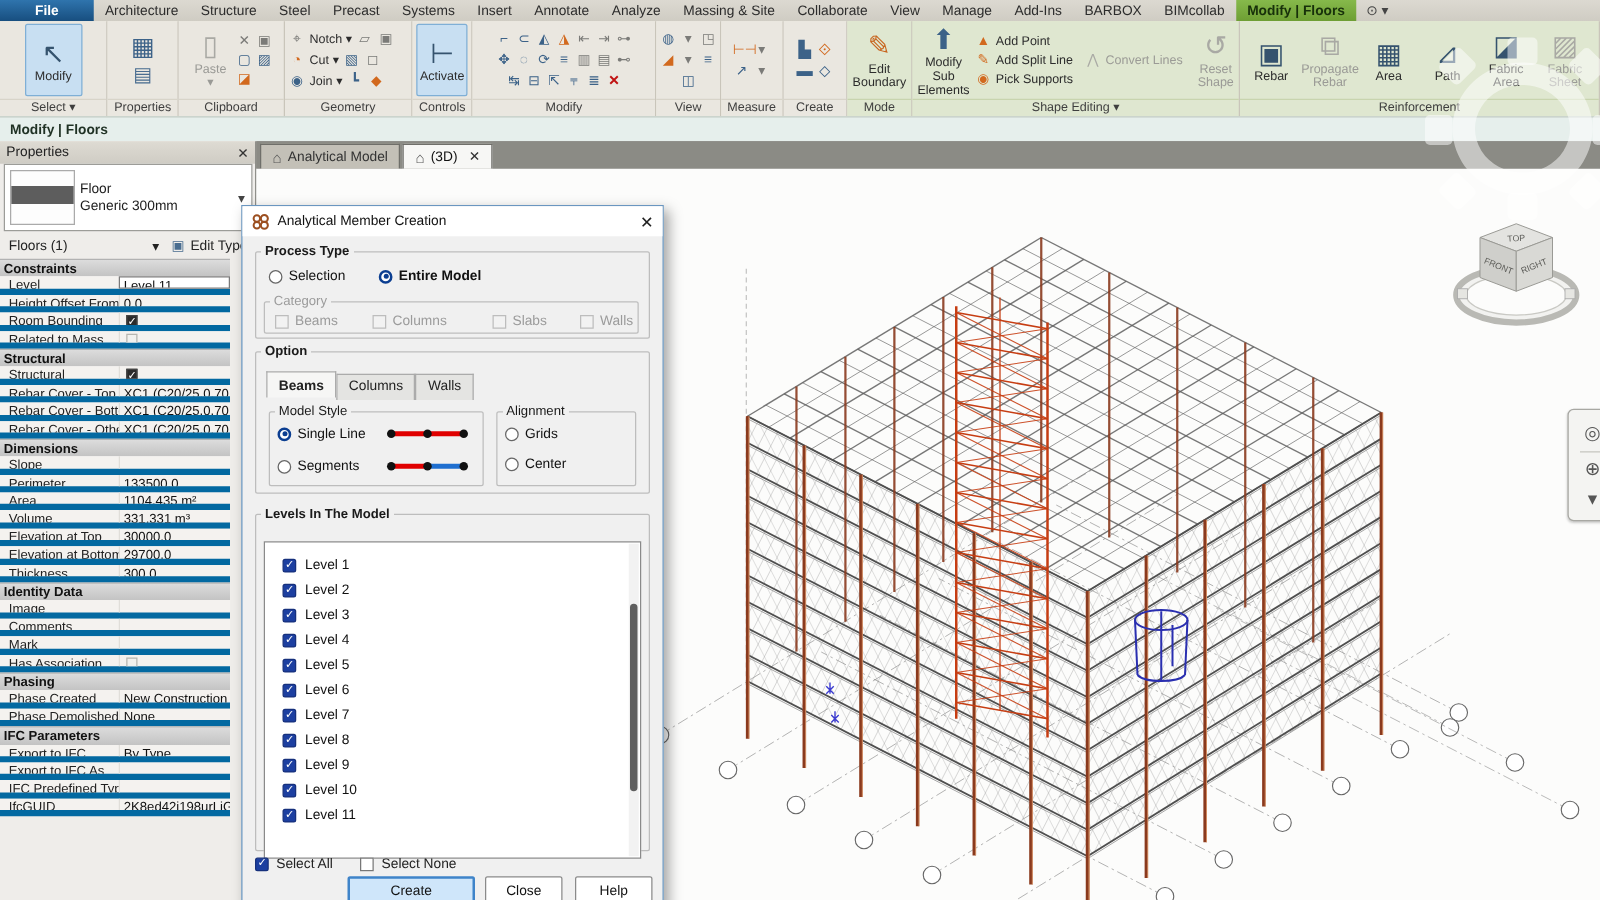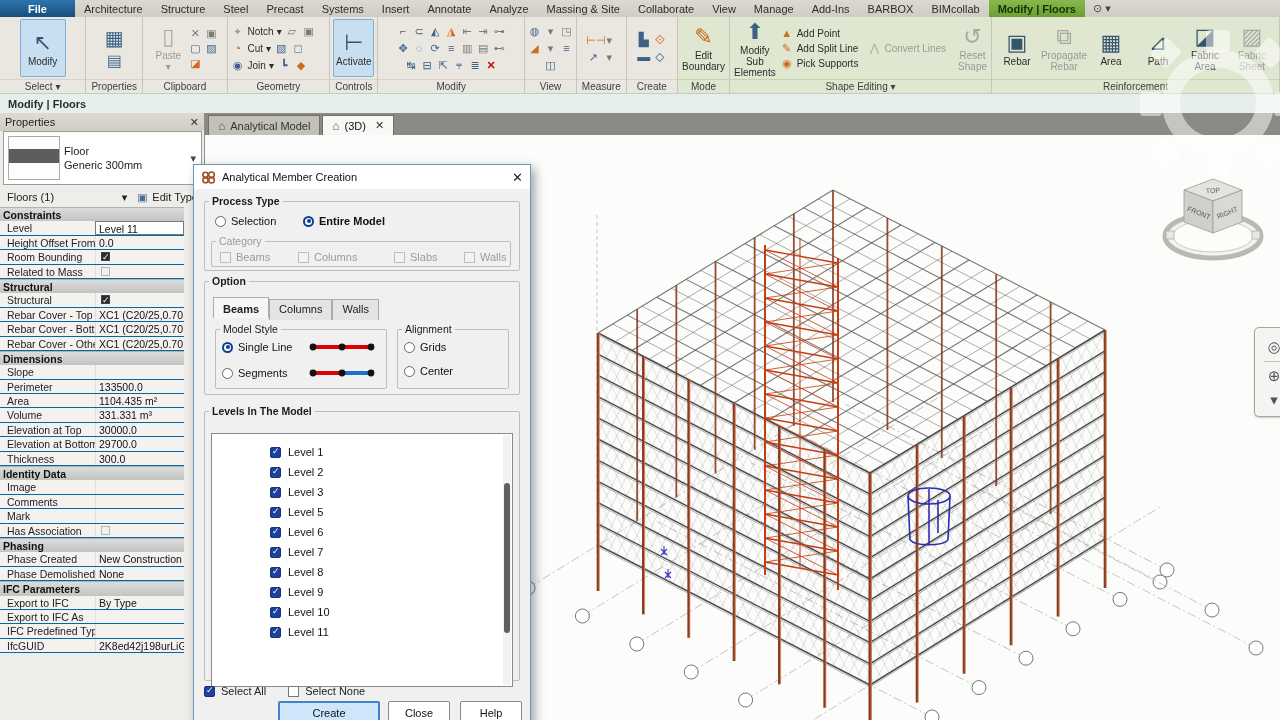--- a/index.html
+++ b/index.html
@@ -49,21 +49,21 @@
   .typesel .swatch { width:52px; height:44px; margin:4px; border:1px solid #aaa;
     background:linear-gradient(#fdfdfd 0 28%, #5d5d5d 28% 62%, #fdfdfd 62% 100%); }
   .typesel .tname { font-size:11px; color:#1c1c1c; line-height:14px; }
   .typesel .dd { margin-left:auto; margin-right:5px; color:#444; }
   .floorsrow { position:absolute; left:3px; top:74px; width:199px; height:20px; display:flex; align-items:center; font-size:11px; color:#222; padding:0 4px; }
   .floorsrow .dd { margin-left:auto; }
   .floorsrow .etype { display:flex; gap:3px; align-items:center; margin-left:8px; white-space:nowrap; }
   #prop-rows { position:absolute; left:0; top:94px; width:184px; }
   .psec { height:14.4px; line-height:14px; background:linear-gradient(#dcdcdc,#c3c3c3); border-top:1px solid #b2b2b2;
     font-weight:bold; font-size:10.5px; color:#111; padding-left:3px; }
-  .prow { height:14.4px; line-height:14px; display:flex; border-bottom:1px solid #0369a1; background:#f4f2ef; }
+  .prow { height:14.4px; line-height:14px; display:flex; border-bottom:5px solid #0369a1; background:#f4f2ef; }
   .prow .lab { width:95px; padding-left:7px; font-size:10.5px; color:#222; white-space:nowrap; overflow:hidden; }
   .prow .val { flex:1; font-size:10.5px; color:#111; padding-left:3px; border-left:1px solid #e0ded9; white-space:nowrap; overflow:hidden; }
   .prow .val.boxed { border:1px solid #7a7a7a; background:#fff; }
   .pchk { display:inline-block; width:9px; height:9px; border:1px solid #444; background:#fff; margin:2px 0 0 2px; position:relative; }
   .pchk.on { background:#2b2b2b; }
   .pchk.on::after { content:"✓"; position:absolute; left:0px; top:-3px; color:#fff; font-size:9px; }
   .pchk.dis { border-color:#b5b5b0; background:#f1f1ee; }
 
   
   #canvas { position:absolute; left:205px; top:113px; width:1075px; height:607px; background:#8b8b85; }
@@ -101,21 +101,21 @@
   .radio.on::after { content:""; position:absolute; left:1.5px; top:1.5px; width:4px; height:4px; border-radius:50%; background:#0b3e91; }
   .ritem { position:absolute; display:flex; gap:5px; align-items:center; font-size:11px; color:#111; white-space:nowrap; }
   .ritem.dis { color:#9b9b9b; }
   .cbox { display:inline-block; width:11px; height:11px; border:1px solid #777; background:#fff; position:relative; }
   .cbox.dis { border-color:#bdbdbd; background:#f2f2f2; }
   .cbox.blue { background:#1c3fa0; border-color:#16307c; border-radius:2px; }
   .cbox.blue::after { content:"✓"; position:absolute; left:1px; top:-2px; color:#fff; font-size:9px; }
   .opttabs { position:absolute; left:8px; top:12px; display:flex; }
   .otab { padding:3px 9px; font-size:11px; border:1px solid #ababab; border-bottom:none; background:#e4e4e2; color:#222; }
   .otab.active { background:#f6f6f5; font-weight:bold; position:relative; top:-2px; padding-top:5px; }
-  #levels-box { position:absolute; left:6px; top:16px; right:6px; height:254px; background:#fff; border:1px solid #8a8a8a; overflow:hidden;padding-left:44px; }
+  #levels-box { position:absolute; left:6px; top:16px; right:6px; height:254px; background:#fff; border:1px solid #8a8a8a; overflow:hidden; }
   .lvl { height:20px; display:flex; align-items:center; gap:7px; padding-left:14px; font-size:11px; color:#111; }
   #lvl-scroll { position:absolute; right:1px; top:1px; width:8px; bottom:1px; background:#f2f2f2; }
   #lvl-thumb { position:absolute; left:1px; top:48px; width:6px; height:150px; background:#5f5f5f; border-radius:3px; }
   .selrow { position:absolute; left:10px; top:520px; display:flex; gap:22px; align-items:center; font-size:11px; }
   .selrow .item { display:flex; gap:6px; align-items:center; }
   .dlgbtn { position:absolute; top:536px; height:24px; background:#fff; border:1px solid #8a8a8a; border-radius:2px;
     font-size:11px; color:#111; text-align:center; line-height:22px; }
   .dlgbtn.primary { background:#cfe6fa; border:2px solid #3f84c9; line-height:20px; }
 </style>
 </head>
@@ -888,20 +888,24 @@
             <div class="lvl">
               <span class="cbox blue"></span>
               <span>Level 2</span>
             </div>
             <div class="lvl">
               <span class="cbox blue"></span>
               <span>Level 3</span>
             </div>
             <div class="lvl">
               <span class="cbox blue"></span>
+              <span>Level 4</span>
+            </div>
+            <div class="lvl">
+              <span class="cbox blue"></span>
               <span>Level 5</span>
             </div>
             <div class="lvl">
               <span class="cbox blue"></span>
               <span>Level 6</span>
             </div>
             <div class="lvl">
               <span class="cbox blue"></span>
               <span>Level 7</span>
             </div>

